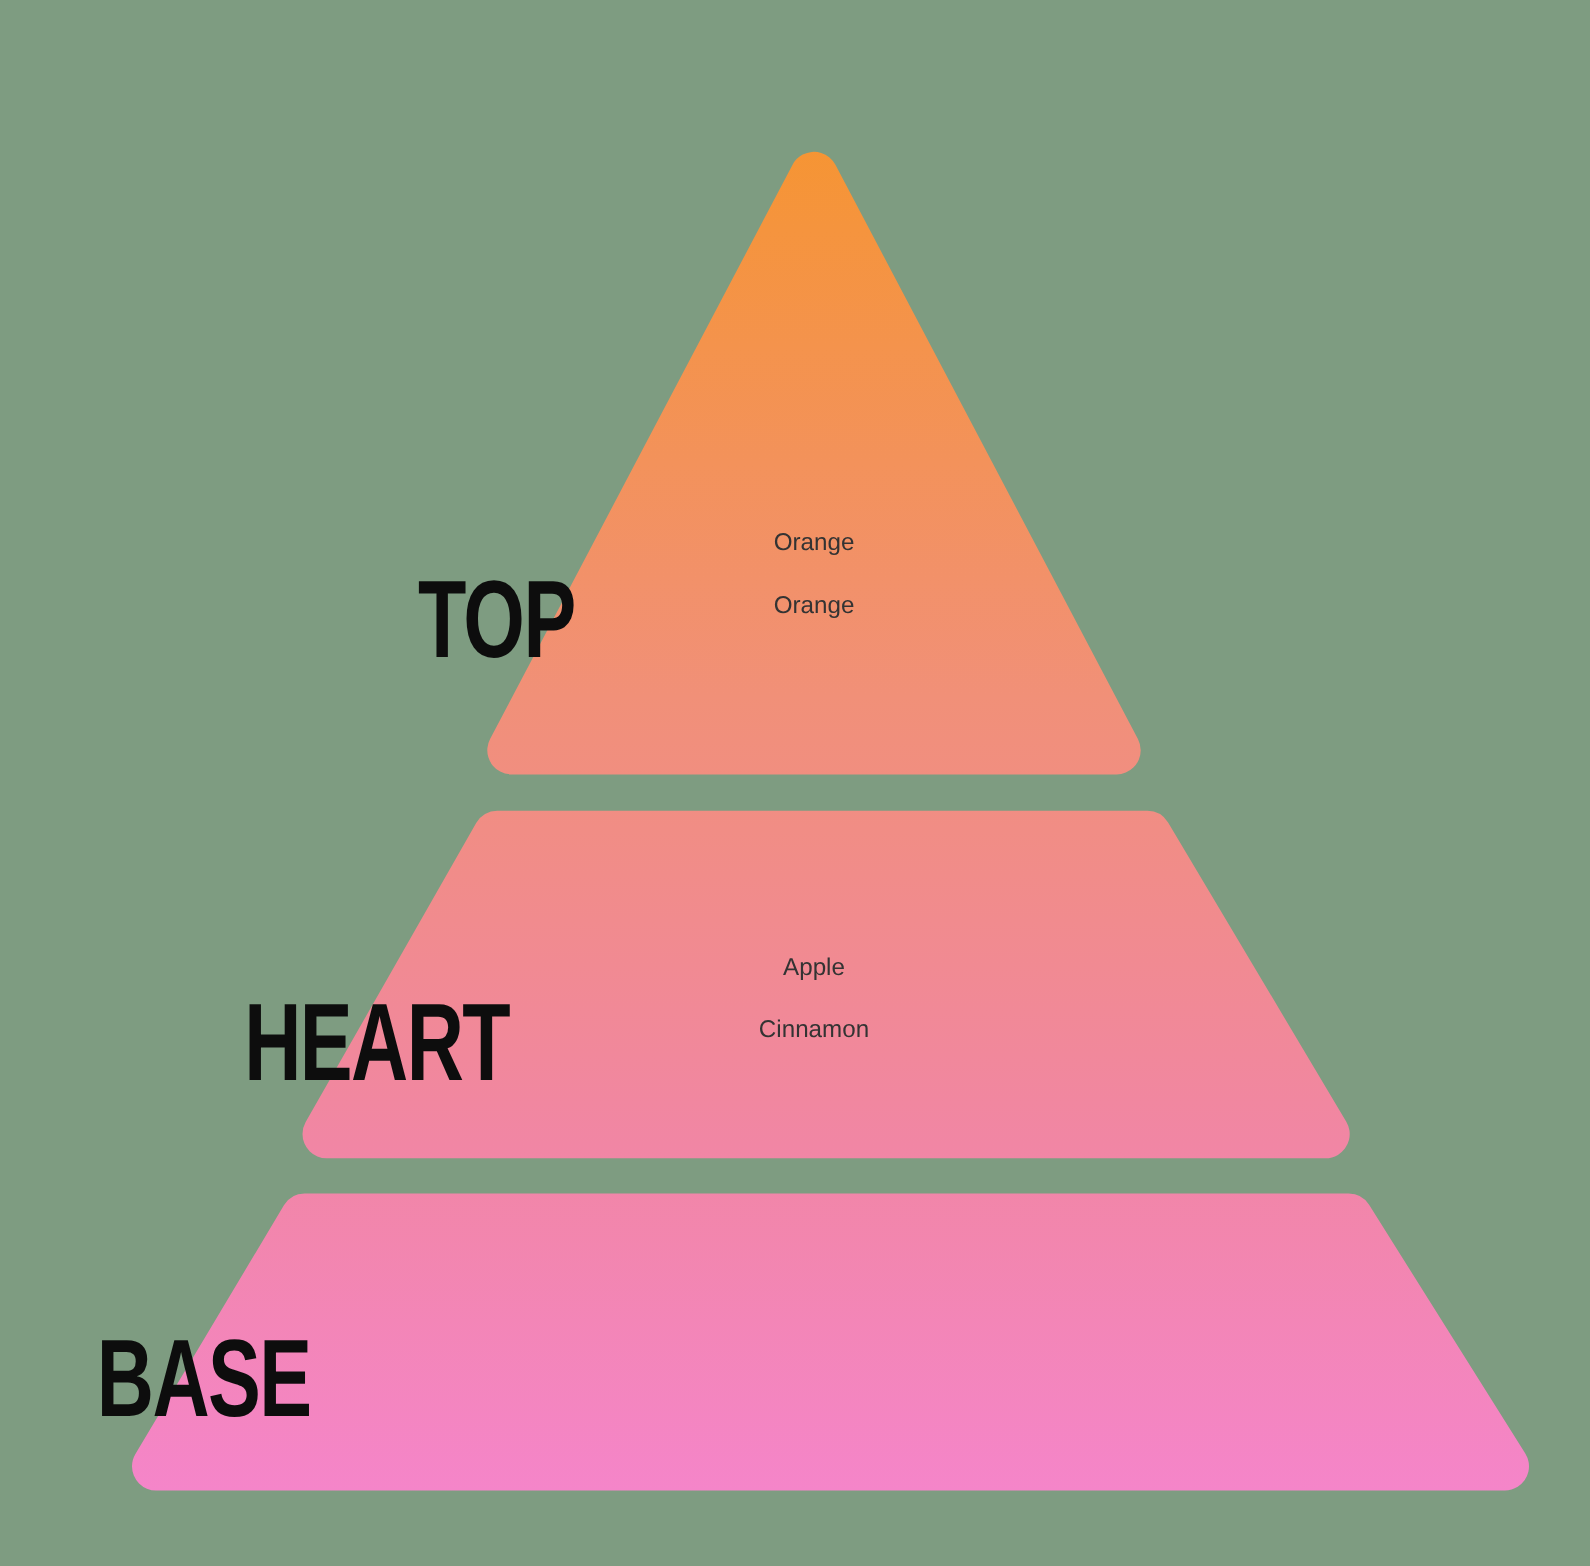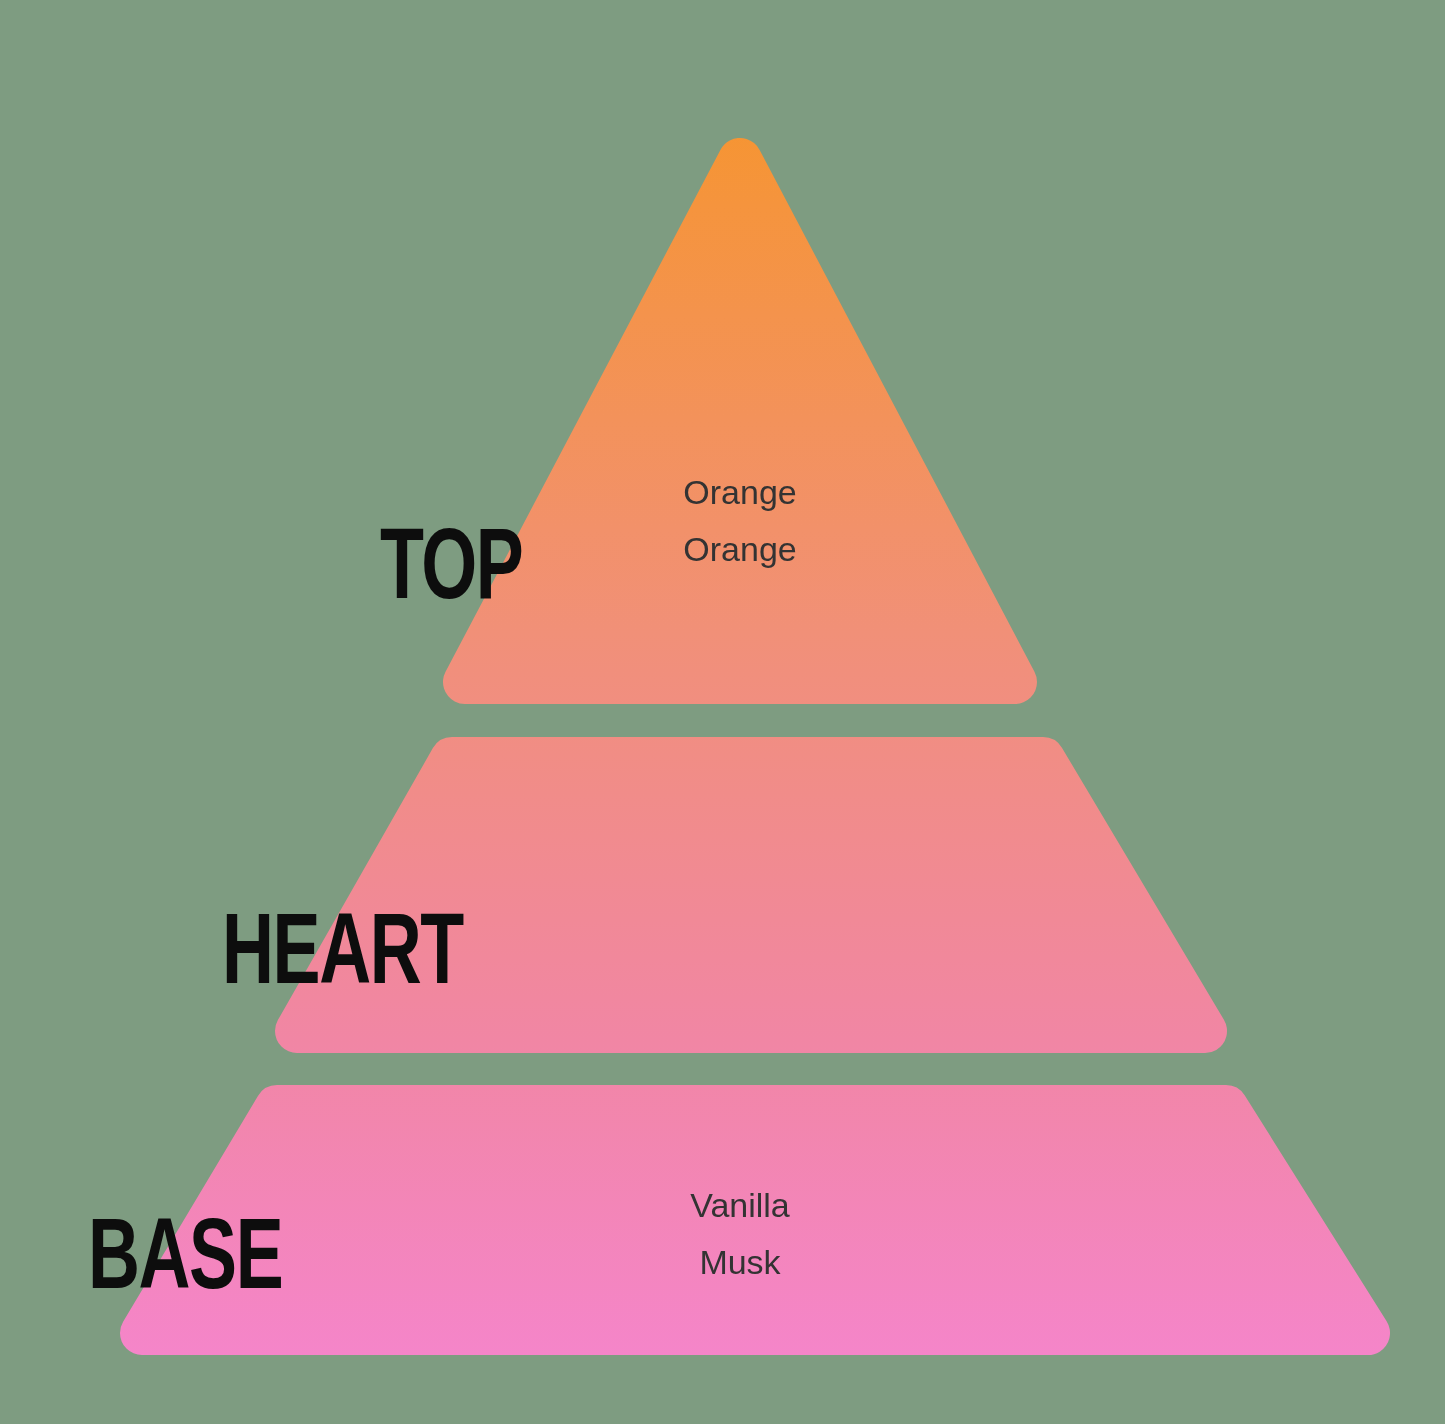--- a/index.html
+++ b/index.html
@@ -32,21 +32,21 @@
     transform: scaleX(0.72);
     transform-origin: left center;
     white-space: nowrap;
     user-select: none;
   }
   .tier-notes {
     position: absolute;
     left: 740px;
     transform: translateX(-50%);
     text-align: center;
-    font-size: 34px;
+    font-size: 22px;
     line-height: 57px;
     white-space: nowrap;
   }
   .label-top   { left: 380px; top: 513px; }
   .label-heart { left: 222px; top: 898px; }
   .label-base  { left: 88px;  top: 1203px; }
   .notes-top   { top: 464px; }
   .notes-heart { top: 850px; }
   .notes-base  { top: 1177px; }
 </style>
@@ -76,19 +76,19 @@
 
   <div class="tier-label label-heart" style="color: rgb(13, 13, 13);">HEART</div>
 
   <div class="tier-label label-base" style="color: rgb(13, 13, 13);">BASE</div>
 
   <div class="tier-notes notes-top" style="color: rgb(51, 51, 51);">
     <div>Orange</div>
     <div>Orange</div>
   </div>
 
+  <div class="tier-notes notes-heart" style="color: rgb(51, 51, 51);">
+    <div>Apple</div>
+    <div>Cinnamon</div>
+  </div>
 
-  <div class="tier-notes notes-base" style="color: rgb(51, 51, 51);">
-    <div>Vanilla</div>
-    <div>Musk</div>
-  </div>
 
 </div>
 
 </body></html>

